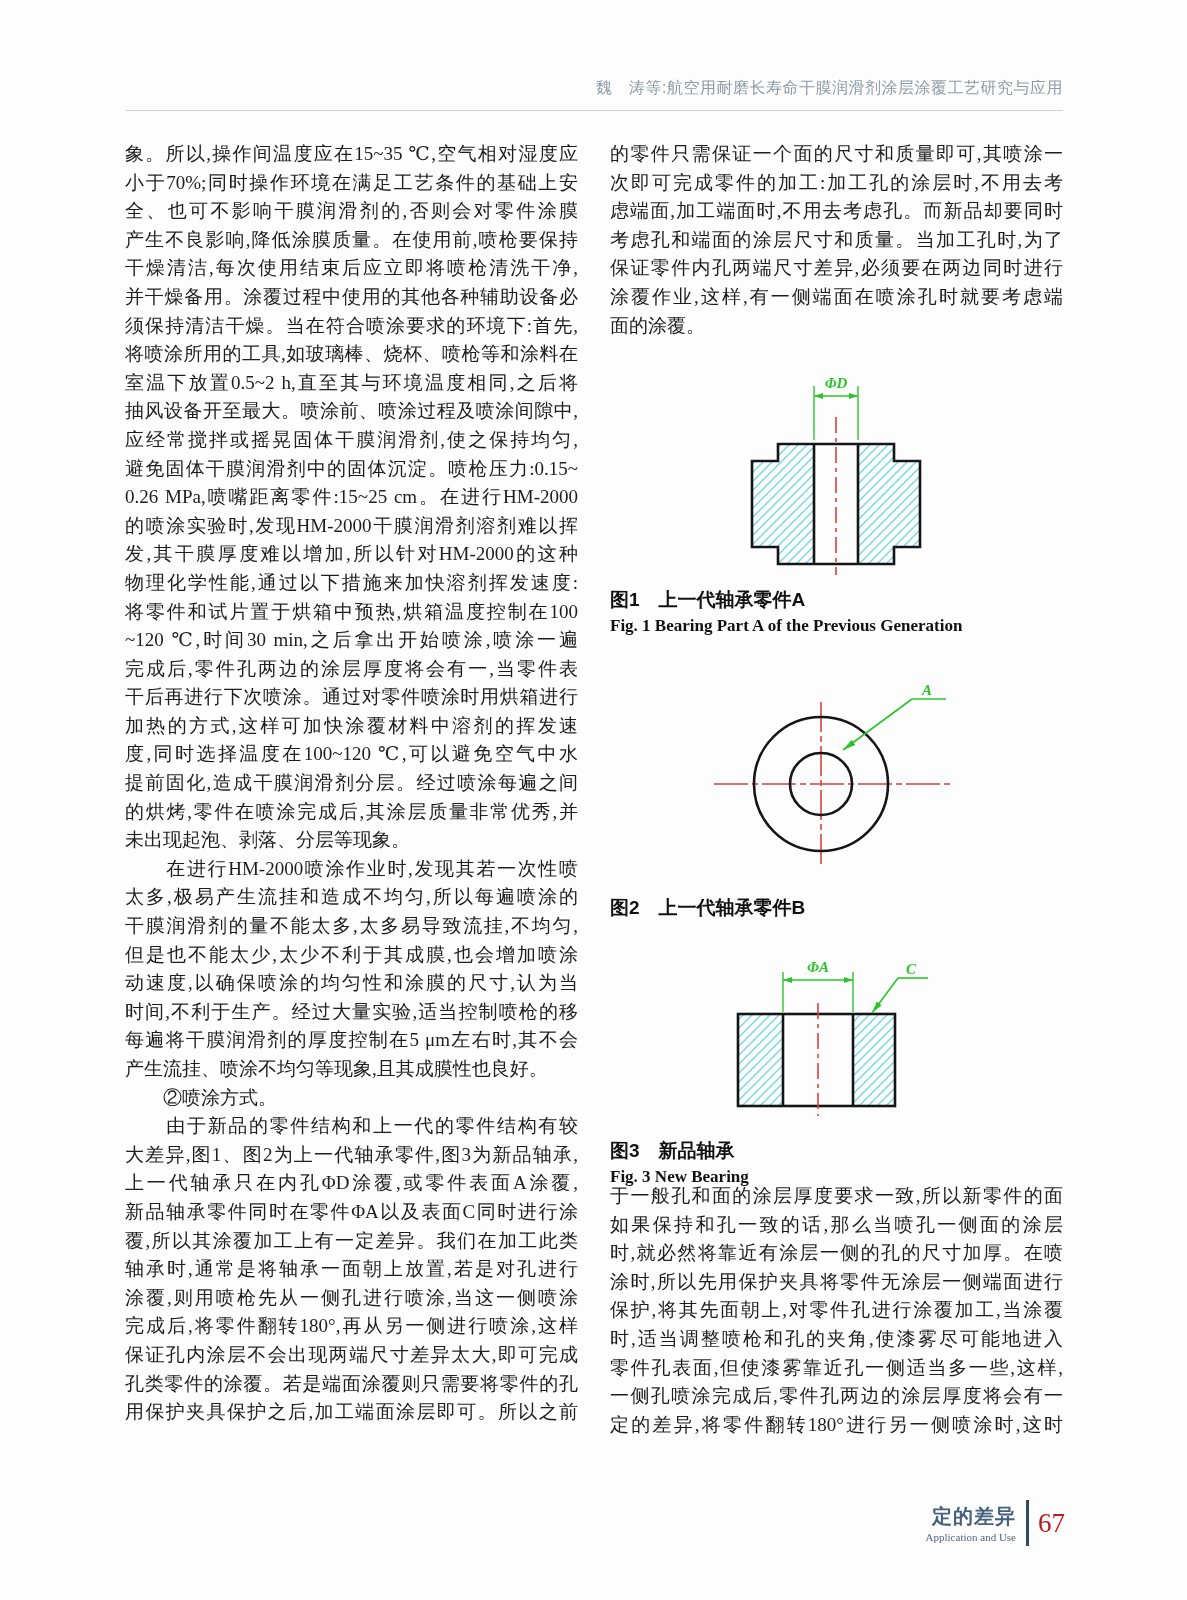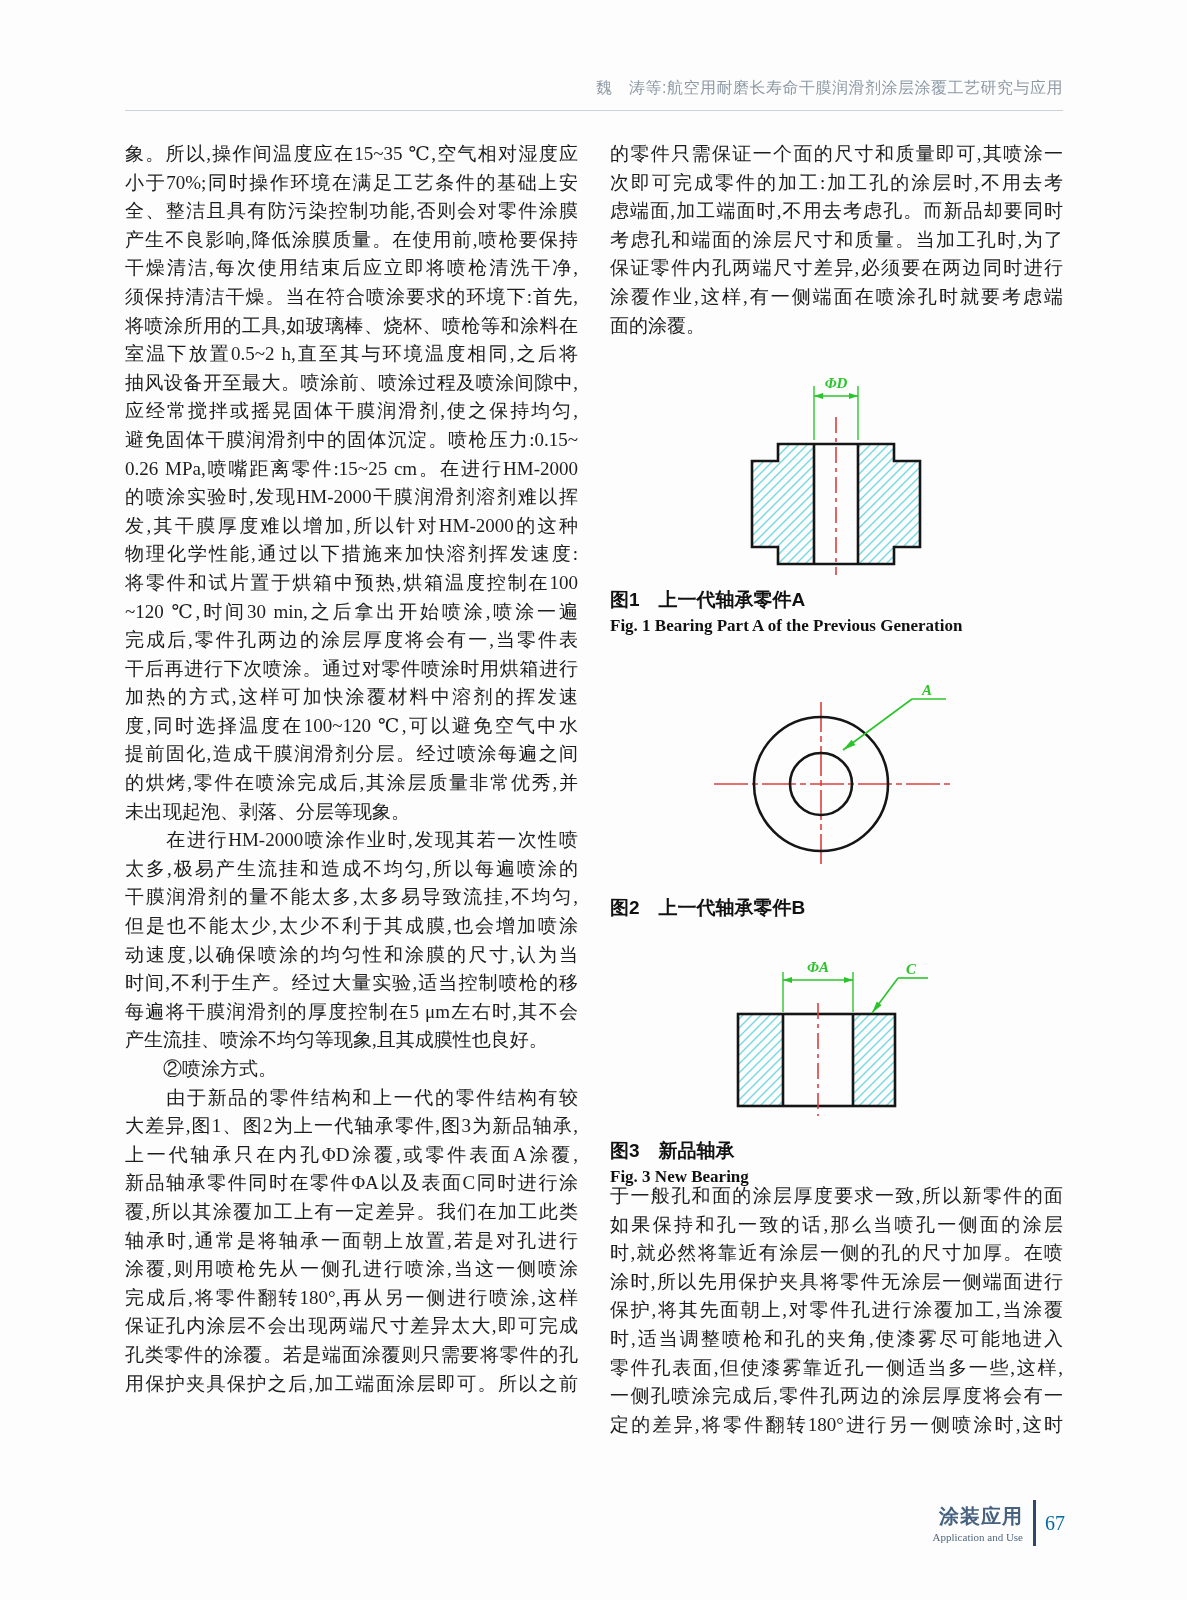--- a/index.html
+++ b/index.html
@@ -46,36 +46,37 @@
     position:absolute; left:905px; top:1500px; width:160px;
     display:flex; align-items:center; justify-content:flex-end;
   }
   .f-text { text-align:right; }
   .f-zh {
     font-family:"Liberation Sans","DejaVu Sans",sans-serif;
     font-weight:bold; font-size:20px; color:#46627f; letter-spacing:1px;
   }
   .f-en { font-size:11px; color:#53687e; margin-top:1px; }
   .f-bar { width:3px; height:46px; background:#2e4a68; margin:0 9px 0 10px; }
-  .f-num { font-size:20px; color:#0369a1; }
+  .f-num { font-size:27px; color:#b91c1c; }
 </style>
 </head>
 <body>
 
 <div class="page">
 
   <div class="running-title">魏　涛等:航空用耐磨长寿命干膜润滑剂涂层涂覆工艺研究与应用</div>
   <div class="head-rule"></div>
 
   <div class="col col-left" id="col-left">
       <div class="tline">象。所以,操作间温度应在15~35 ℃,空气相对湿度应</div>
       <div class="tline">小于70%;同时操作环境在满足工艺条件的基础上安</div>
-      <div class="tline">全、整洁且具有防污染控制功能,否则会对零件涂膜</div>
+      <div class="tline">全、也可不影响干膜润滑剂的,否则会对零件涂膜</div>
       <div class="tline">产生不良影响,降低涂膜质量。在使用前,喷枪要保持</div>
       <div class="tline">干燥清洁,每次使用结束后应立即将喷枪清洗干净,</div>
+      <div class="tline">并干燥备用。涂覆过程中使用的其他各种辅助设备必</div>
       <div class="tline">须保持清洁干燥。当在符合喷涂要求的环境下:首先,</div>
       <div class="tline">将喷涂所用的工具,如玻璃棒、烧杯、喷枪等和涂料在</div>
       <div class="tline">室温下放置0.5~2 h,直至其与环境温度相同,之后将</div>
       <div class="tline">抽风设备开至最大。喷涂前、喷涂过程及喷涂间隙中,</div>
       <div class="tline">应经常搅拌或摇晃固体干膜润滑剂,使之保持均匀,</div>
       <div class="tline">避免固体干膜润滑剂中的固体沉淀。喷枪压力:0.15~</div>
       <div class="tline">0.26 MPa,喷嘴距离零件:15~25 cm。在进行HM-2000</div>
       <div class="tline">的喷涂实验时,发现HM-2000干膜润滑剂溶剂难以挥</div>
       <div class="tline">发,其干膜厚度难以增加,所以针对HM-2000的这种</div>
       <div class="tline">物理化学性能,通过以下措施来加快溶剂挥发速度:</div>
@@ -200,20 +201,20 @@
       <div class="tline">涂时,所以先用保护夹具将零件无涂层一侧端面进行</div>
       <div class="tline">保护,将其先面朝上,对零件孔进行涂覆加工,当涂覆</div>
       <div class="tline">时,适当调整喷枪和孔的夹角,使漆雾尽可能地进入</div>
       <div class="tline">零件孔表面,但使漆雾靠近孔一侧适当多一些,这样,</div>
       <div class="tline">一侧孔喷涂完成后,零件孔两边的涂层厚度将会有一</div>
       <div class="tline">定的差异,将零件翻转180°进行另一侧喷涂时,这时</div>
     </div>
 
   <div class="footer">
     <div class="f-text">
-      <div class="f-zh">涂装应用</div>
+      <div class="f-zh">定的差异</div>
       <div class="f-en">Application and Use</div>
     </div>
     <div class="f-bar"></div>
     <div class="f-num">67</div>
   </div>
 
 </div>
 
 </body></html>

